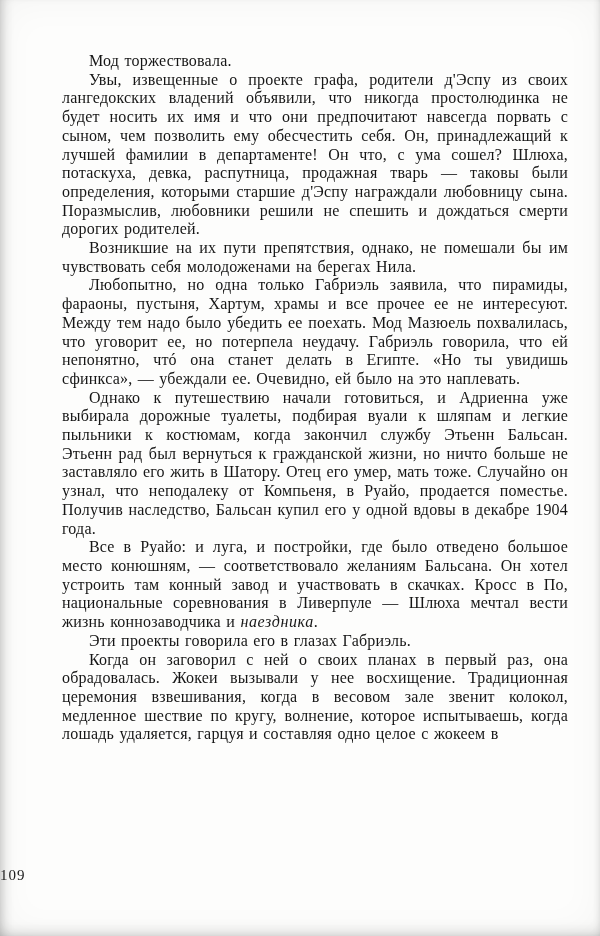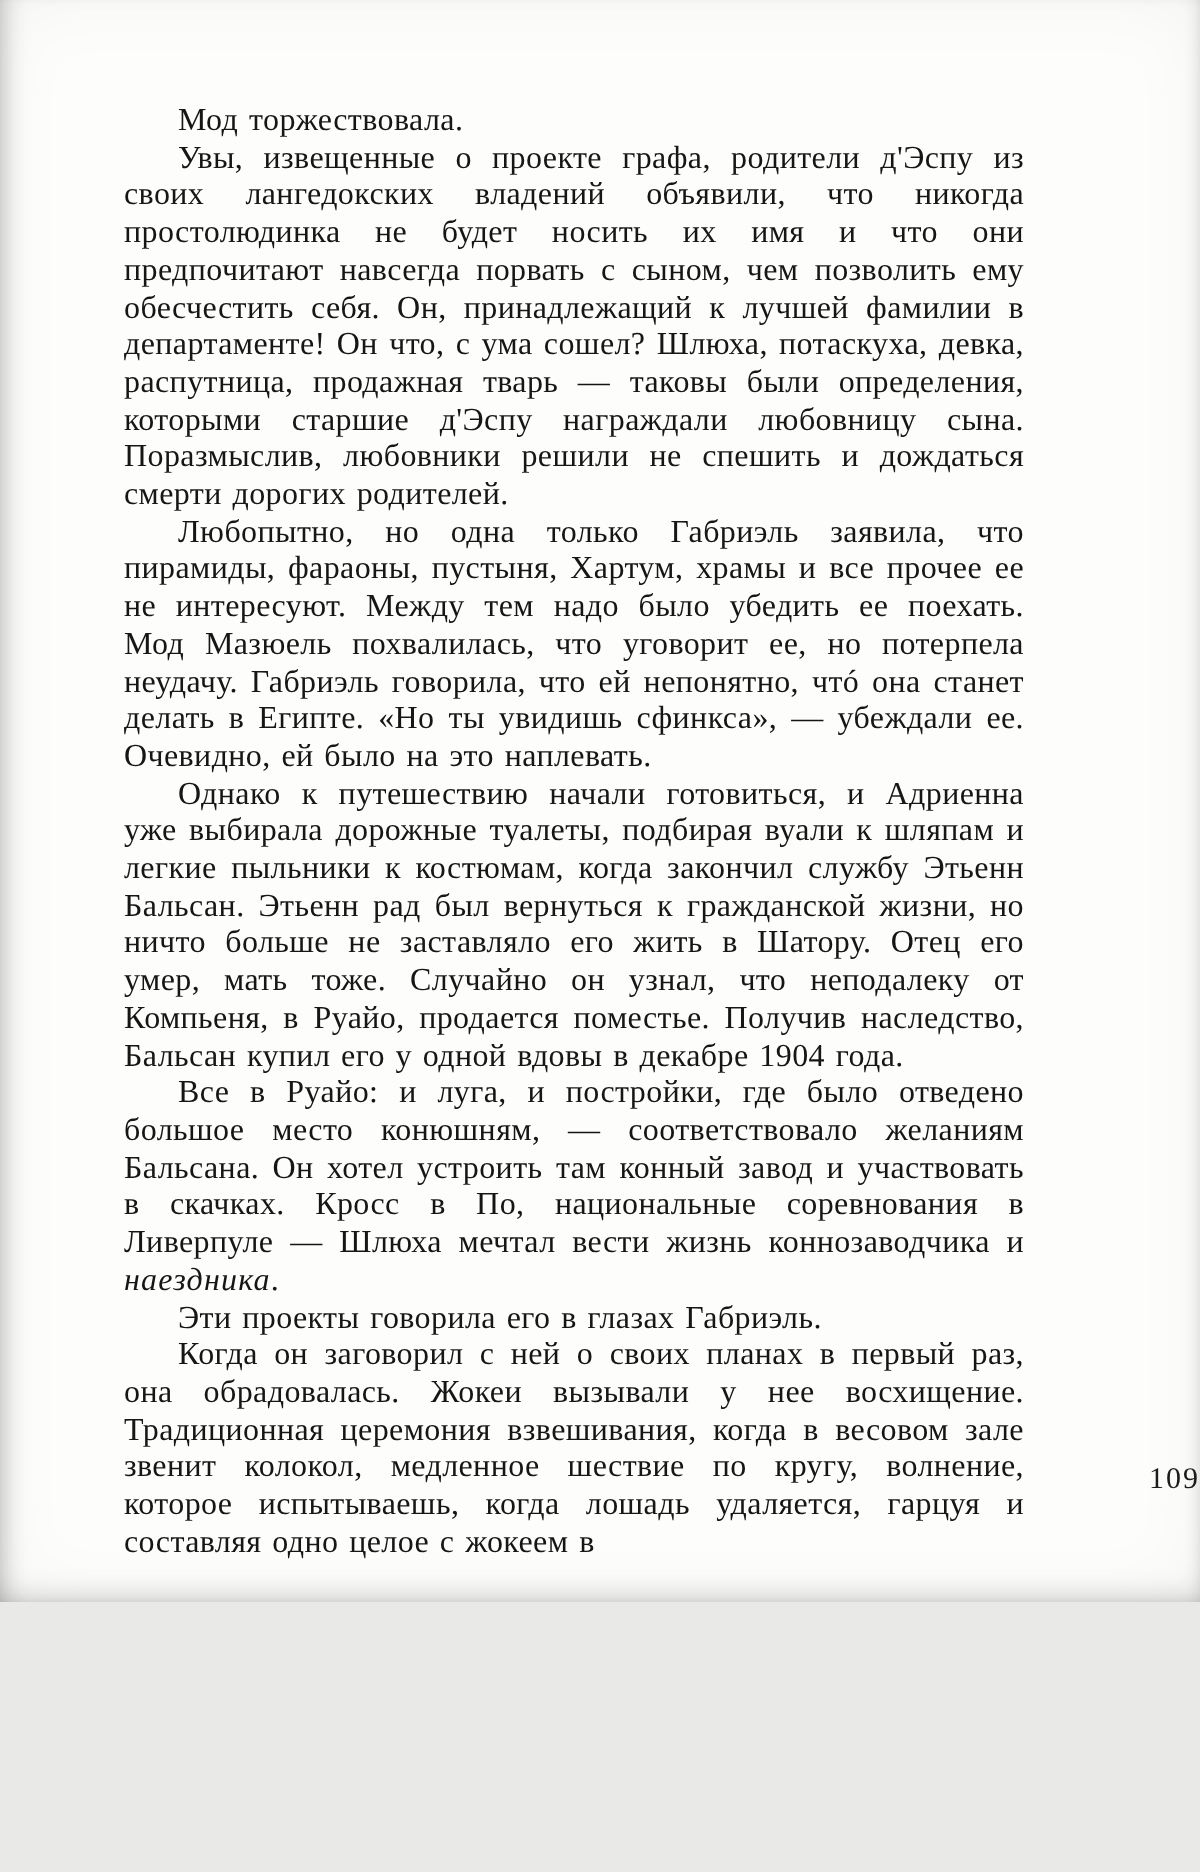--- a/index.html
+++ b/index.html
@@ -7,24 +7,24 @@
   html, body {
     width: 600px;
     height: 936px;
     background: #e9e9e7;
     font-family: "Liberation Serif", "DejaVu Serif", serif;
   }
 
   .page {
     position: relative;
     width: 600px;
-    height: 801px;
+    height: 936px;
     background: #fdfdfc;
     color: #161616;
-    padding: 52px 88px 0 62px;
+    padding: 52px 32px 0 62px;
     overflow: hidden;
     box-shadow:
       inset 10px 0 14px -10px rgba(0,0,0,0.28),
       inset -6px 0 10px -8px rgba(0,0,0,0.18),
       inset 0 -10px 16px -10px rgba(0,0,0,0.22),
       inset 0 0 40px rgba(0,0,0,0.04);
   }
 
   .text-block {
     width: 100%;
@@ -43,36 +43,37 @@
 
   .para em {
     letter-spacing: 0.6px;
   }
 
   .page-number {
     position: absolute;
     left: 0;
     right: 0;
     bottom: 52px;
-    text-align: right;
+    text-align: left;
     font-size: 15px;
     letter-spacing: 1px;
     color: #1c1c1c;
   }
 </style>
 </head>
 <body>
 
 <div class="page">
   <div class="text-block">
 
     <p class="para">Мод торжествовала.</p>
 
     <p class="para">Увы, извещенные о проекте графа, родители д'Эспу из своих лангедокских владений объявили, что никогда простолюдинка не будет носить их имя и что они предпочитают навсегда порвать с сыном, чем позволить ему обесчестить себя. Он, принадлежащий к лучшей фамилии в департаменте! Он что, с ума сошел? Шлюха, потаскуха, девка, распутница, продажная тварь — таковы были определения, которыми старшие д'Эспу награждали любовницу сына. Поразмыслив, любовники решили не спешить и дождаться смерти дорогих родителей.</p>
 
+    <p class="para">Возникшие на их пути препятствия, однако, не помешали бы им чувствовать себя молодоженами на берегах Нила.</p>
 
     <p class="para">Любопытно, но одна только Габриэль заявила, что пирамиды, фараоны, пустыня, Хартум, храмы и все прочее ее не интересуют. Между тем надо было убедить ее поехать. Мод Мазюель похвалилась, что уговорит ее, но потерпела неудачу. Габриэль говорила, что ей непонятно, чтó она станет делать в Египте. «Но ты увидишь сфинкса», — убеждали ее. Очевидно, ей было на это наплевать.</p>
 
     <p class="para">Однако к путешествию начали готовиться, и Адриенна уже выбирала дорожные туалеты, подбирая вуали к шляпам и легкие пыльники к костюмам, когда закончил службу Этьенн Бальсан. Этьенн рад был вернуться к гражданской жизни, но ничто больше не заставляло его жить в Шатору. Отец его умер, мать тоже. Случайно он узнал, что неподалеку от Компьеня, в Руайо, продается поместье. Получив наследство, Бальсан купил его у одной вдовы в декабре 1904 года.</p>
 
     <p class="para"><span>Все в Руайо: и луга, и постройки, где было отведено большое место конюшням, — соответствовало желаниям Бальсана. Он хотел устроить там конный завод и участвовать в скачках. Кросс в По, национальные соревнования в Ливерпуле — Шлюха мечтал вести жизнь коннозаводчика и </span><em>наездника</em><span>.</span></p>
 
     <p class="para">Эти проекты говорила его в глазах Габриэль.</p>
 
     <p class="para">Когда он заговорил с ней о своих планах в первый раз, она обрадовалась. Жокеи вызывали у нее восхищение. Традиционная церемония взвешивания, когда в весовом зале звенит колокол, медленное шествие по кругу, волнение, которое испытываешь, когда лошадь удаляется, гарцуя и составляя одно целое с жокеем в</p>

